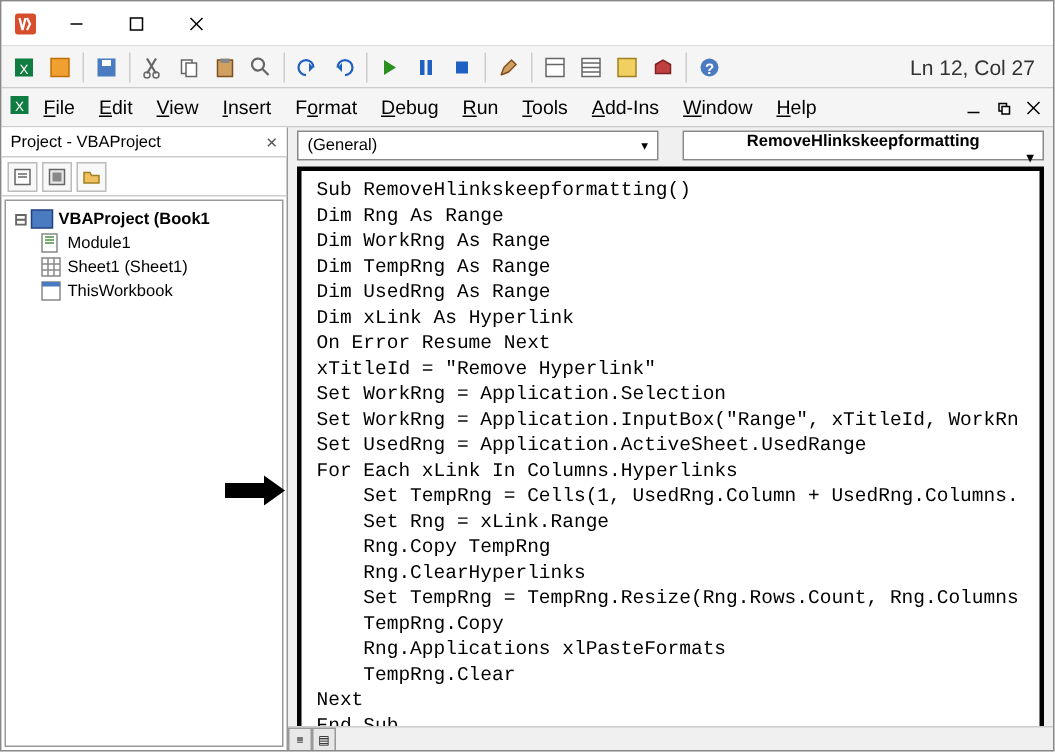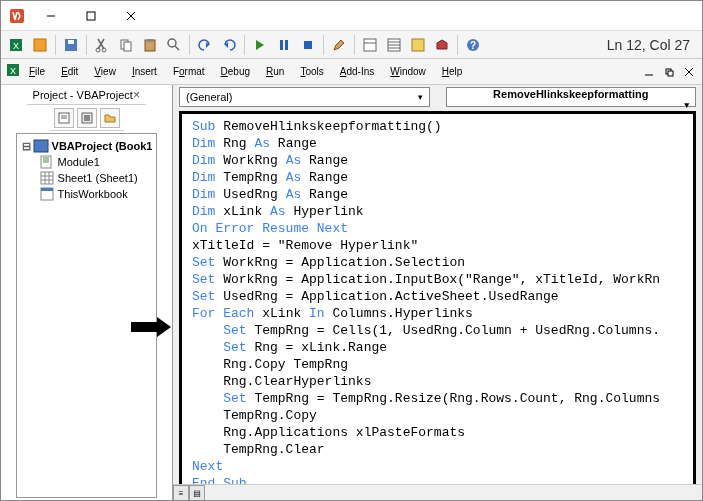--- a/index.html
+++ b/index.html
@@ -8,44 +8,44 @@
 .titlebar .icon { width: 16px; height: 16px; margin-right: 6px; }
 .titlebar .title { flex: 1; font-size: 12px; color: #000; }
 .titlebar .winbtns { display: flex; gap: 0; }
 .titlebar .winbtn { width: 40px; height: 28px; display: flex; align-items: center; justify-content: center; cursor: pointer; }
 .titlebar .winbtn svg { width: 10px; height: 10px; }
 .toolbar { height: 28px; background: #f5f5f5; display: flex; align-items: center; padding: 0 4px; border-bottom: 1px solid #ccc; gap: 2px; }
 .toolbar .tbtn { width: 22px; height: 22px; display: flex; align-items: center; justify-content: center; cursor: pointer; }
 .toolbar .sep { width: 1px; height: 20px; background: #ccc; margin: 0 2px; }
 .toolbar .status { margin-left: auto; margin-right: 8px; font-size: 14px; color: #333; }
 .menubar { height: 26px; background: #f5f5f5; display: flex; align-items: center; padding: 0 4px; border-bottom: 1px solid #ccc; }
-.menubar .mitem { padding: 3px 8px; cursor: pointer; font-size: 10px; }
+.menubar .mitem { padding: 3px 8px; cursor: pointer; font-size: 13px; }
 .menubar .mitem u { text-decoration: underline; }
 .menubar .right { margin-left: auto; display: flex; gap: 2px; }
 .menubar .mdibtn { width: 18px; height: 18px; display: flex; align-items: center; justify-content: center; cursor: pointer; }
 .main { display: flex; height: calc(501px - 30px - 28px - 26px - 2px); }
-.project-panel { width: 172px; background: #fff; border-right: 1px solid #999; display: flex; flex-direction: column; align-items: center; }
+.project-panel { width: 191px; background: #fff; border-right: 1px solid #999; display: flex; flex-direction: column; }
 .panel-header { height: 20px; background: #fff; border-bottom: 1px solid #ccc; display: flex; align-items: center; padding: 0 6px; font-size: 11px; }
 .panel-header .closex { margin-left: auto; cursor: pointer; font-size: 13px; color: #555; }
 .panel-toolbar { height: 26px; border-bottom: 1px solid #ccc; display: flex; align-items: center; padding: 0 4px; gap: 3px; }
 .panel-toolbar .ptbtn { width: 20px; height: 20px; border: 1px solid #bbb; background: #f8f8f8; cursor: pointer; display: flex; align-items: center; justify-content: center; }
 .tree { flex: 1; overflow: auto; padding: 4px; border: 1px solid #999; margin: 2px; background: #fff; }
 .tree-item { display: flex; align-items: center; padding: 1px 0; font-size: 11px; white-space: nowrap; }
 .tree-item.root { font-weight: bold; }
 .tree-item .exp { width: 12px; text-align: center; cursor: pointer; color: #666; }
 .tree-item .ticon { width: 16px; height: 14px; margin-right: 3px; }
 .tree-children { padding-left: 18px; }
 .code-area { flex: 1; display: flex; flex-direction: column; background: #f0f0f0; position: relative; }
 .dropdowns { height: 24px; display: flex; gap: 16px; padding: 2px 6px; }
 .dd { flex: 1; background: #fff; border: 1px solid #888; display: flex; align-items: center; padding: 0 6px; font-size: 11px; cursor: pointer; position: relative; }
 .dd .arrow { margin-left: auto; font-size: 9px; }
 .dd.sel { font-weight: bold; flex-direction: column; }
 .code-frame { flex: 1; margin: 2px 6px 6px 6px; border: 3px solid #000; background: #fff; overflow: hidden; position: relative; }
 .code { font-family: Consolas, "Courier New", monospace; font-size: 13px; line-height: 17px; padding: 4px 10px; white-space: pre; }
-.kw { color: #3b82f6; }
+.kw { color: #000000; }
 .arrow-pointer { position: absolute; left: -44px; top: 207px; z-index: 10; }
 .code-wrap { position: relative; }
 .bottom-scroll { position: absolute; bottom: 0; left: 0; right: 0; height: 16px; background: #f0f0f0; border-top: 1px solid #ccc; display: flex; }
 .bottom-scroll .sbtn { width: 16px; height: 16px; border: 1px solid #999; background: #e8e8e8; cursor: pointer; display: flex; align-items: center; justify-content: center; font-size: 8px; }
 </style>
 </head>
 <body>
 
 <div class="titlebar">
   <svg class="icon" viewBox="0 0 16 16">

